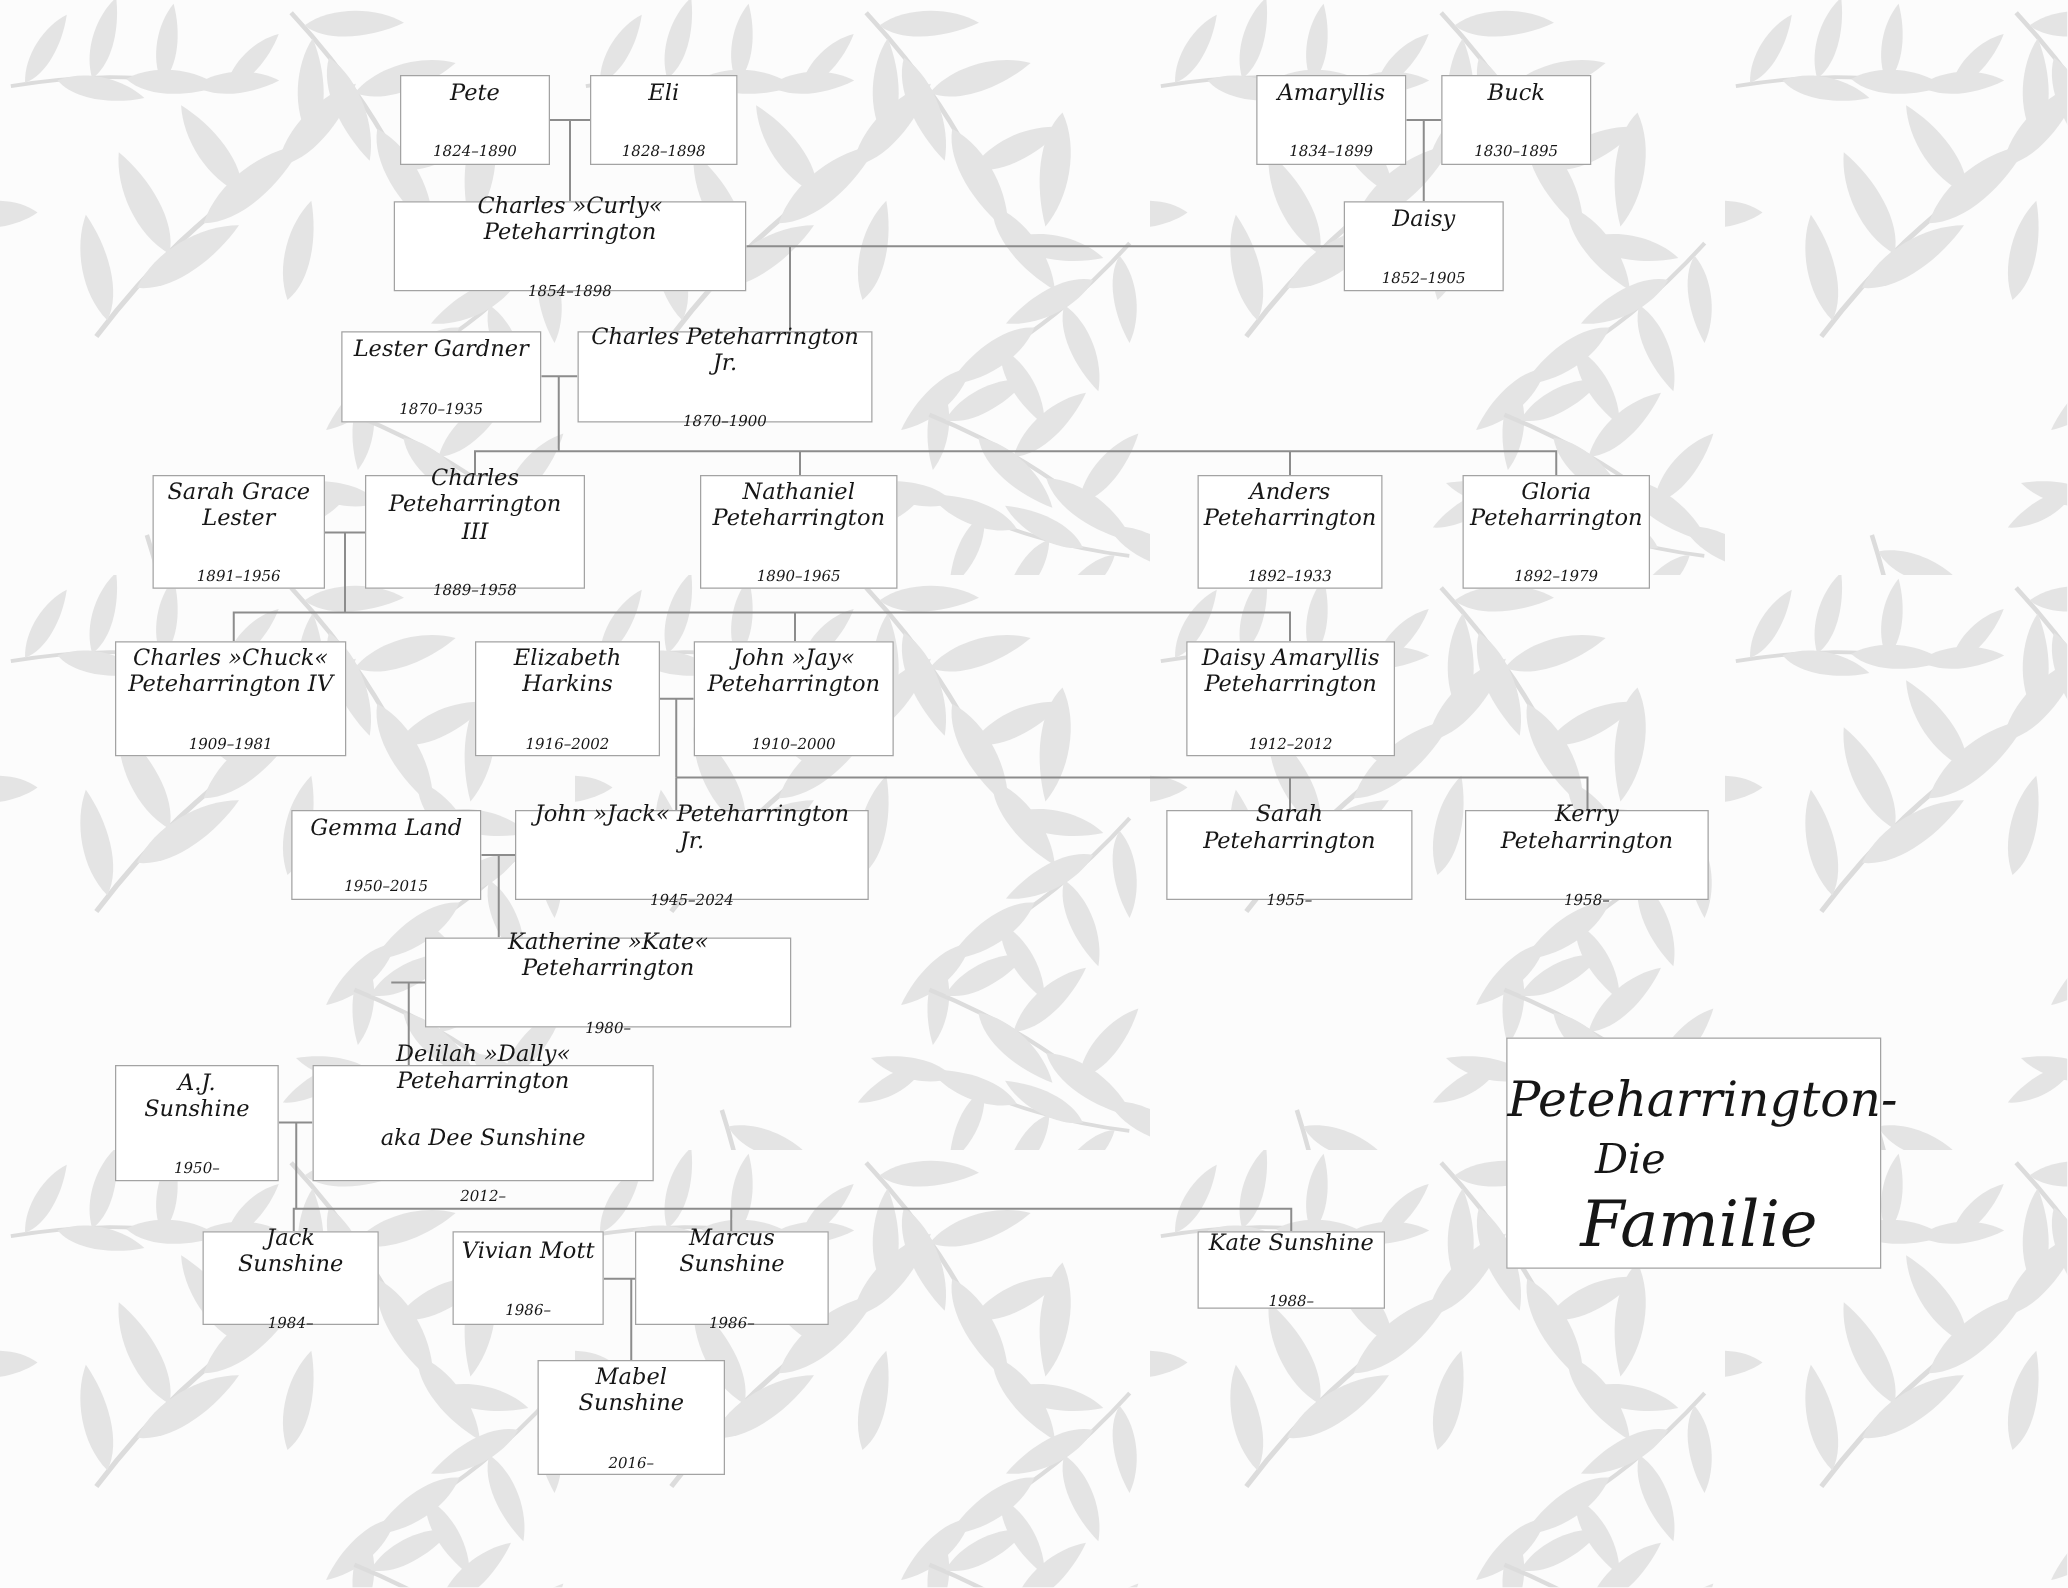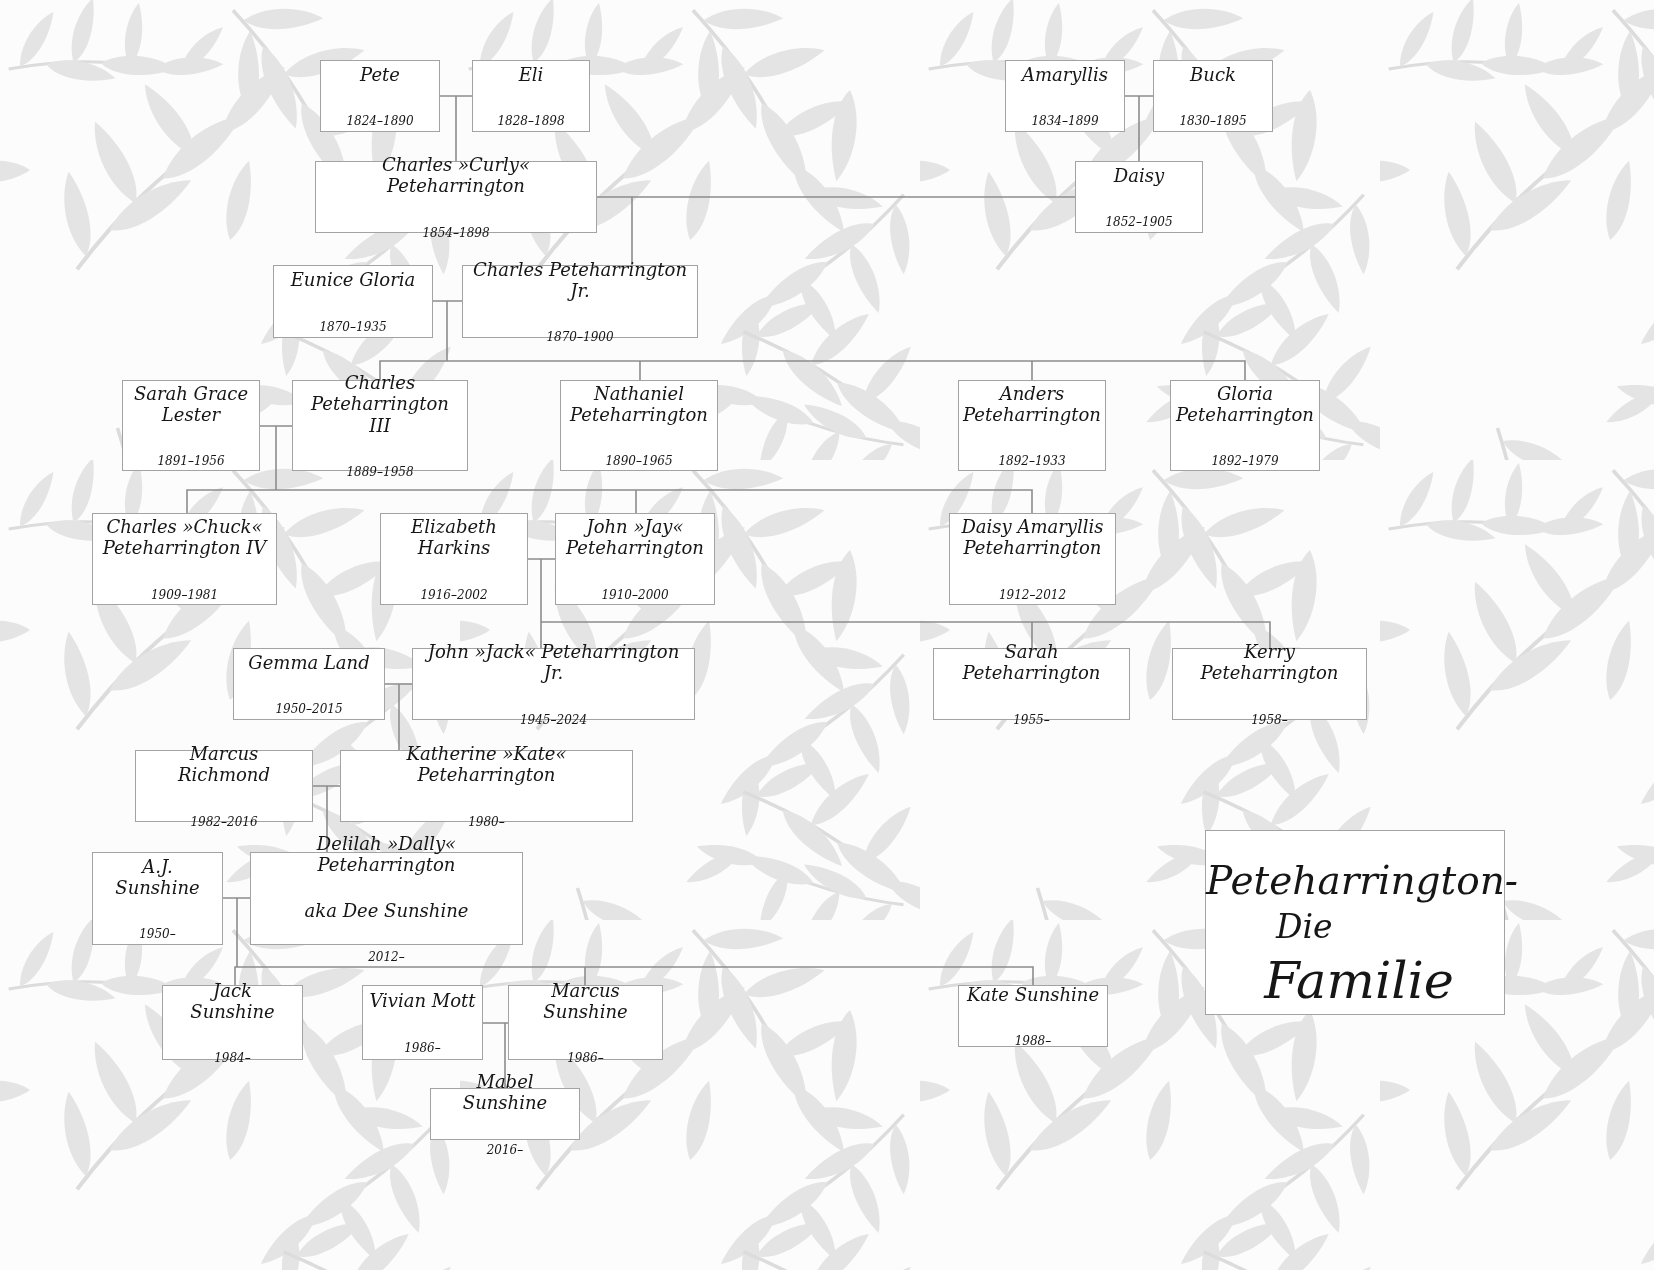--- a/index.html
+++ b/index.html
@@ -104,21 +104,21 @@
   <div class="node" style="left:315px;top:161px;width:282px;height:72px">
     <div class="nm">Charles »Curly« Peteharrington</div>
     <div class="dt">1854–1898</div>
   </div>
   <div class="node" style="left:1075px;top:161px;width:128px;height:72px">
     <div class="nm">Daisy</div>
     <div class="dt">1852–1905</div>
   </div>
 
   <div class="node" style="left:273px;top:265px;width:160px;height:73px">
-    <div class="nm">Eunice Gloria</div>
+    <div class="nm">Lester Gardner</div>
     <div class="dt">1870–1935</div>
   </div>
   <div class="node" style="left:462px;top:265px;width:236px;height:73px">
     <div class="nm">Charles Peteharrington Jr.</div>
     <div class="dt">1870–1900</div>
   </div>
 
   <div class="node" style="left:122px;top:380px;width:138px;height:91px">
     <div class="nm">Sarah Grace Lester</div>
     <div class="dt">1891–1956</div>
@@ -167,24 +167,20 @@
   </div>
   <div class="node" style="left:933px;top:648px;width:197px;height:72px">
     <div class="nm">Sarah Peteharrington</div>
     <div class="dt">1955–</div>
   </div>
   <div class="node" style="left:1172px;top:648px;width:195px;height:72px">
     <div class="nm">Kerry Peteharrington</div>
     <div class="dt">1958–</div>
   </div>
 
-  <div class="node" style="left:135px;top:750px;width:178px;height:72px">
-    <div class="nm">Marcus Richmond</div>
-    <div class="dt">1982–2016</div>
-  </div>
   <div class="node" style="left:340px;top:750px;width:293px;height:72px">
     <div class="nm">Katherine »Kate« Peteharrington</div>
     <div class="dt">1980–</div>
   </div>
 
   <div class="node" style="left:92px;top:852px;width:131px;height:93px">
     <div class="nm">A.J. Sunshine</div>
     <div class="dt">1950–</div>
   </div>
   <div class="node" style="left:250px;top:852px;width:273px;height:93px">
@@ -203,21 +199,21 @@
   </div>
   <div class="node" style="left:508px;top:985px;width:155px;height:75px">
     <div class="nm">Marcus Sunshine</div>
     <div class="dt">1986–</div>
   </div>
   <div class="node" style="left:958px;top:985px;width:150px;height:62px">
     <div class="nm">Kate Sunshine</div>
     <div class="dt">1988–</div>
   </div>
 
-  <div class="node" style="left:430px;top:1088px;width:150px;height:52px">
+  <div class="node" style="left:430px;top:1088px;width:150px;height:92px">
     <div class="nm">Mabel Sunshine</div>
     <div class="dt">2016–</div>
   </div>
 
   <div class="titlebox">
     <div class="tl tl2">Peteharrington-</div>
     <div class="tl tl1">Die</div>
     <div class="tl tl3">Familie</div>
   </div>
 

